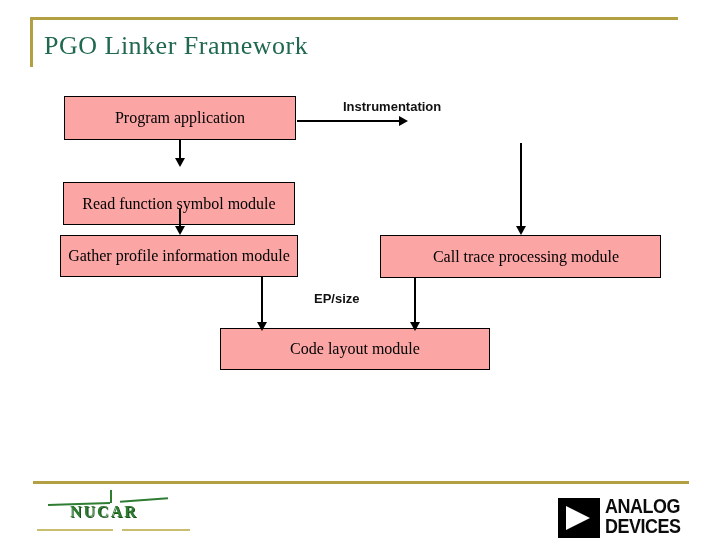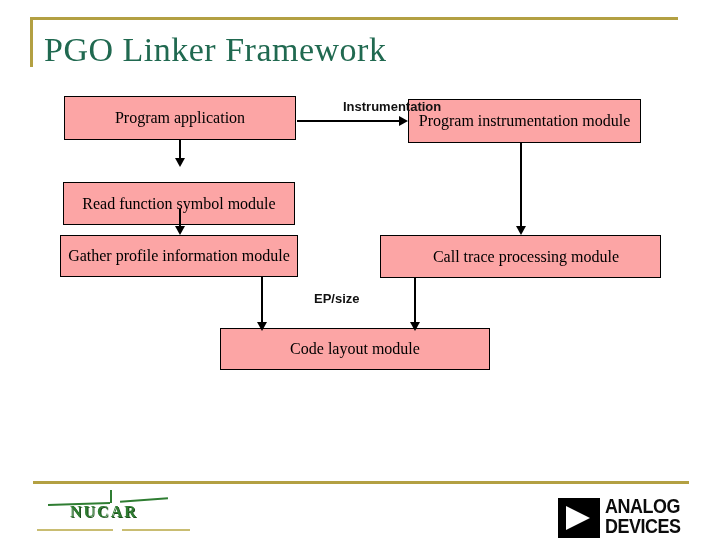--- a/index.html
+++ b/index.html
@@ -5,21 +5,21 @@
   html,body{margin:0;padding:0;background:#fff;}
   #slide{
     position:relative;width:720px;height:540px;background:#ffffff;overflow:hidden;
     font-family:"Liberation Sans",sans-serif;color:#000;
   }
   
   .rule{position:absolute;background:var(--accent-gold,#B3A042);}
   
   #title{
     position:absolute;left:44px;top:31px;width:640px;
-    font-family:"Liberation Serif",serif;font-size:34px;font-weight:400;
+    font-family:"Liberation Serif",serif;font-size:26px;font-weight:400;
     color:var(--title-green,#206950);letter-spacing:.5px;white-space:nowrap;
   }
   
   .box{
     position:absolute;box-sizing:border-box;border:1.5px solid #000;background:#fca5a5;
     display:flex;align-items:center;justify-content:center;text-align:center;
     font-size:16px;line-height:1.22;padding:2px 6px;font-family:Liberation Serif, serif;
   }
   
   .vline{position:absolute;width:2px;background:#000;}
@@ -53,21 +53,20 @@
 
 <div id="slide">
 
   <div class="rule" style="left:30px;top:17px;width:648px;height:3px;"></div>
   <div class="rule" style="left:30px;top:17px;width:3px;height:50px;"></div>
 
   <div id="title">PGO Linker Framework</div>
 
   <div class="box" style="left:64px;top:96px;width:232px;height:44px;">Program application</div>
 
-  <div class="box" style="left:408px;top:99px;width:233px;height:44px;">Program instrumentation module</div>
 
   <div class="box" style="left:63px;top:182px;width:232px;height:43px;">Read function symbol module</div>
 
   <div class="box" style="left:60px;top:235px;width:238px;height:42px;">Gather profile information module</div>
 
   <div class="box" style="left:380px;top:235px;width:281px;height:43px;padding-left:17px;">Call trace processing module</div>
 
   <div class="box" style="left:220px;top:328px;width:270px;height:42px;">Code layout module</div>
 
   <div class="hline" style="left:297px;top:120px;width:102px;"></div>

